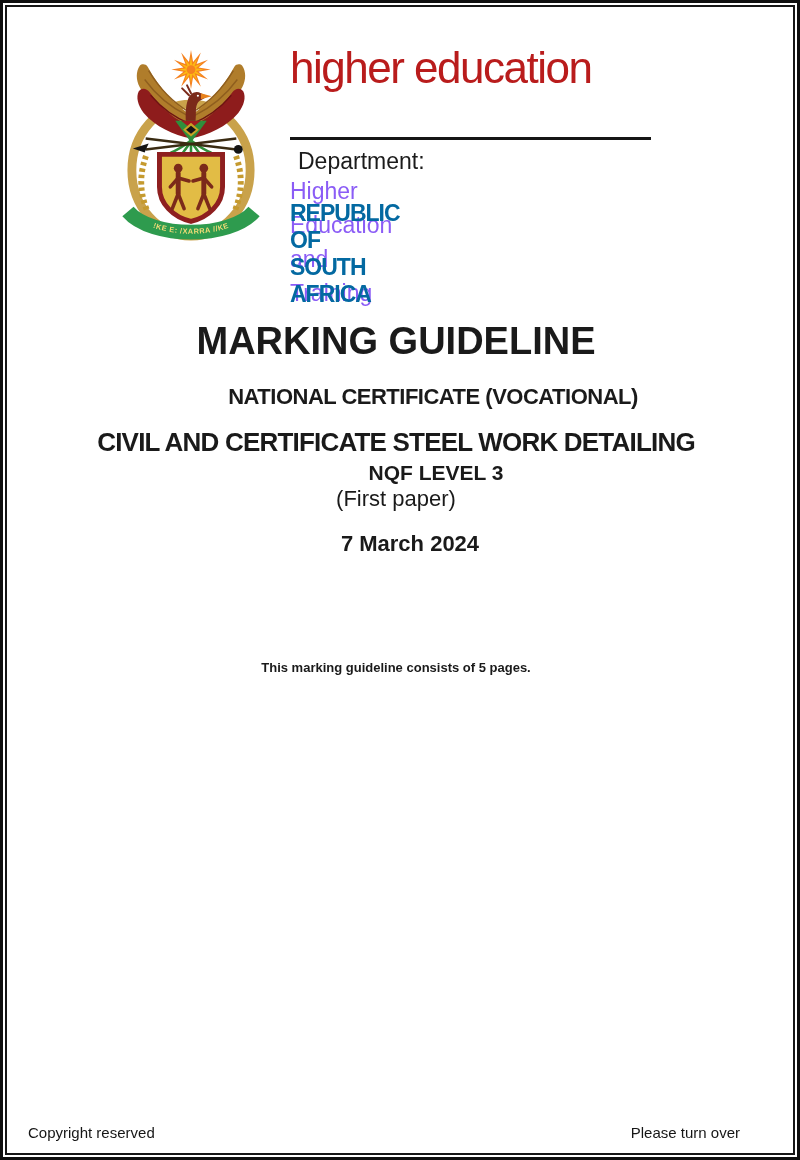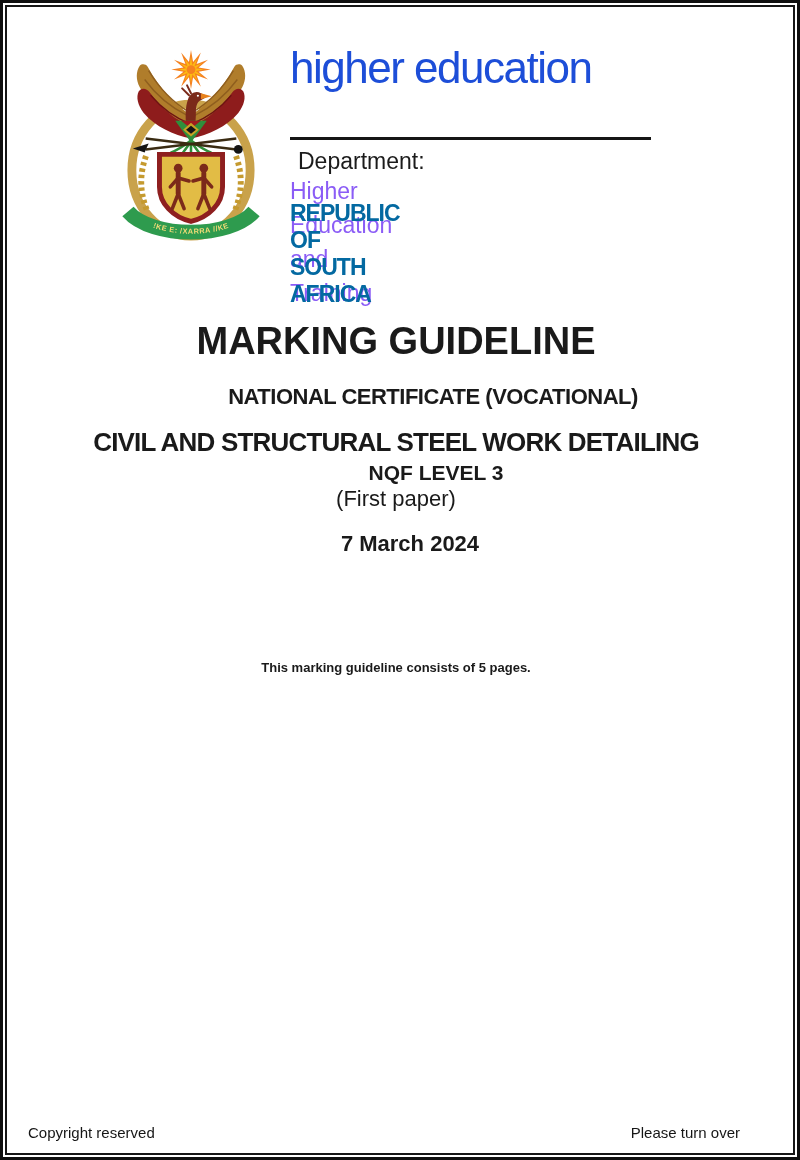--- a/index.html
+++ b/index.html
@@ -8,21 +8,21 @@
     font-family:"Liberation Sans","DejaVu Sans",sans-serif;
     color:#1a1a1a;
   }
   .outer-border{position:absolute;inset:0;border:3px solid #0f0f0f;pointer-events:none;}
   .inner-border{position:absolute;inset:5px;border:2px solid #161616;pointer-events:none;}
 
   
   .coat{position:absolute;left:112px;top:44px;width:158px;height:202px;}
   .logo-text{position:absolute;left:290px;top:0;}
   .brand{position:absolute;left:0;top:46px;font-size:44px;line-height:44px;
-         letter-spacing:-1.5px;font-weight:400;color:#1d4ed8;white-space:nowrap;}
+         letter-spacing:-1.5px;font-weight:400;color:#b91c1c;white-space:nowrap;}
   .logo-rule{position:absolute;left:0;top:137px;width:361px;height:3px;background:#161616;}
   .dept-label{position:absolute;left:8px;top:148px;font-size:23px;line-height:26px;color:#1b1b1b;}
   .dept-name{position:absolute;left:0;top:174px;font-size:23px;line-height:34px;color:#8b5cf6;}
   .country{position:absolute;left:0;top:200px;font-size:23px;line-height:27px;font-weight:700;
            letter-spacing:-1px;color:#0369a1;}
 
   
   .tline{position:absolute;left:0;width:792px;text-align:center;white-space:nowrap;}
   .t-main   {top:320px;font-size:38px;font-weight:700;}
   .t-cert   {top:384px;font-size:22px;font-weight:700;letter-spacing:-0.5px;margin-left:37px;}
@@ -135,21 +135,21 @@
   </div>
   <div class="logo-rule"></div>
   <div class="dept-label">Department:</div>
   <div class="dept-name">Higher Education and Training</div>
   <div class="country">REPUBLIC OF SOUTH AFRICA</div>
 </div>
 
 <main>
   <h1 class="tline t-main" style="margin:0">MARKING GUIDELINE</h1>
   <div class="tline t-cert">NATIONAL CERTIFICATE (VOCATIONAL)</div>
-  <div class="tline t-subject">CIVIL AND STRUCTURAL STEEL WORK DETAILING</div>
+  <div class="tline t-subject">CIVIL AND CERTIFICATE STEEL WORK DETAILING</div>
   <div class="tline t-level">NQF LEVEL 3</div>
   <div class="tline t-paper">(First paper)</div>
   <div class="tline t-date">7 March 2024</div>
   <div class="tline t-note">This marking guideline consists of 5 pages.</div>
 </main>
 
 <div class="footer">
   <span>Copyright reserved</span>
   <span>Please turn over</span>
 </div>

